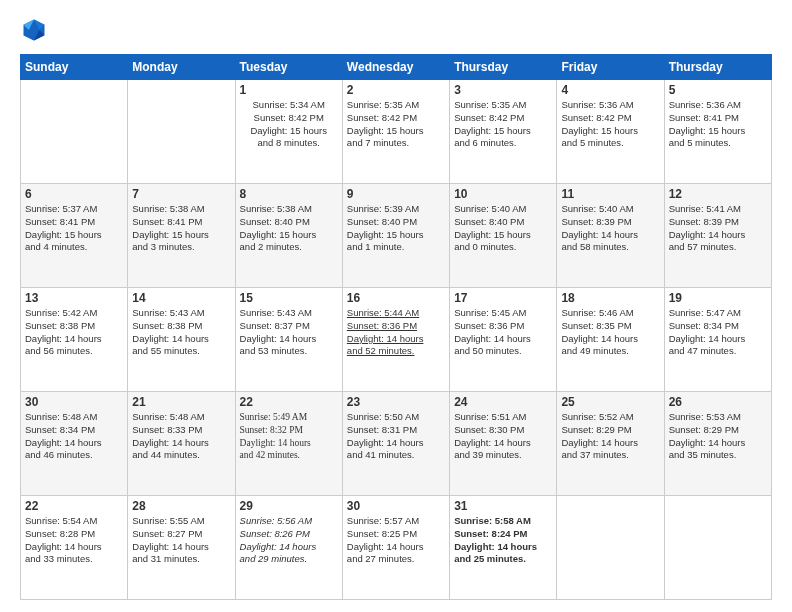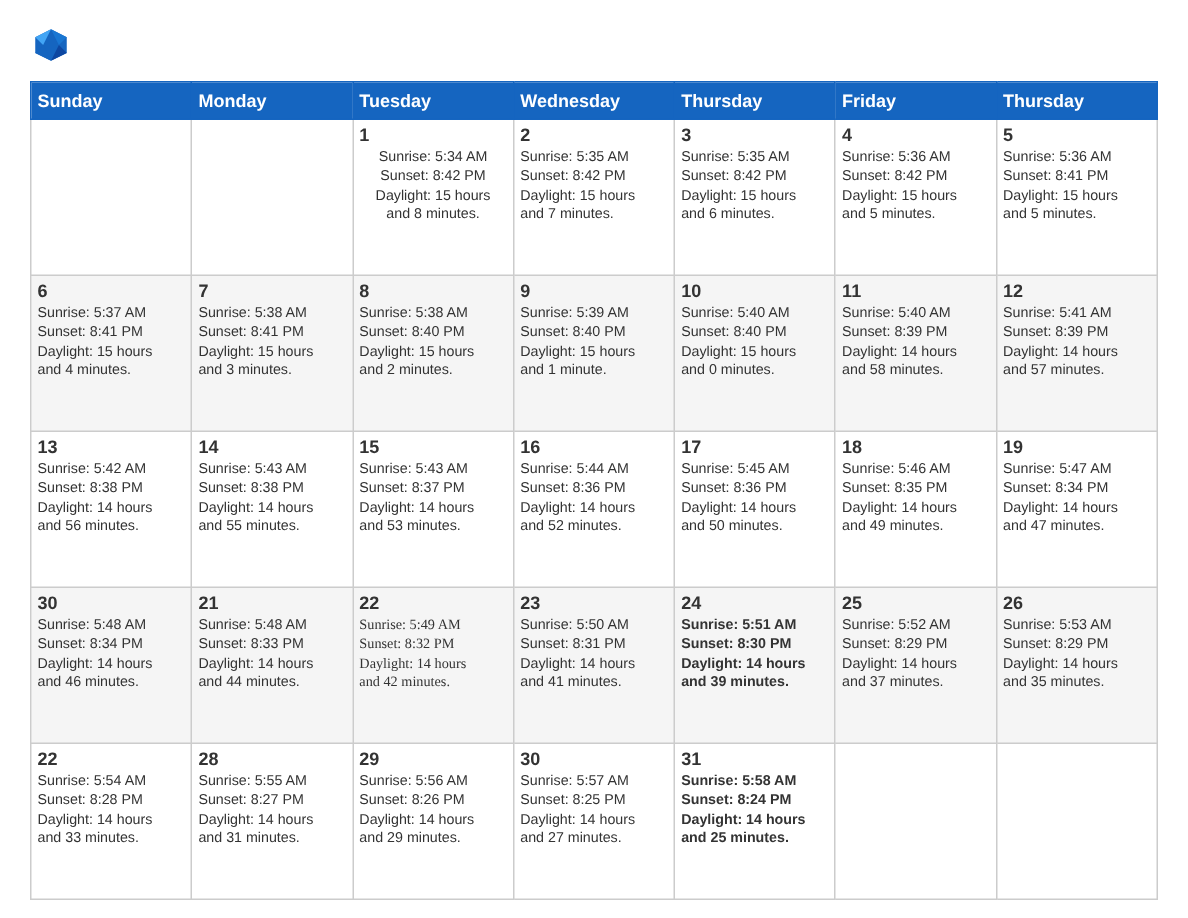--- a/index.html
+++ b/index.html
@@ -243,21 +243,21 @@
           </td>
           <td>
             <span class="day-number">15</span>
             <div class="day-info" style="white-space: pre-line;">Sunrise: 5:43 AM
 Sunset: 8:37 PM
 Daylight: 14 hours
 and 53 minutes.</div>
           </td>
           <td>
             <span class="day-number">16</span>
-            <div class="day-info" style="white-space: pre-line;">Sunrise: 5:44 AM
+            <div class="day-info" style="white-space: pre-line; text-decoration: underline;">Sunrise: 5:44 AM
 Sunset: 8:36 PM
 Daylight: 14 hours
 and 52 minutes.</div>
           </td>
           <td>
             <span class="day-number">17</span>
             <div class="day-info" style="white-space: pre-line;">Sunrise: 5:45 AM
 Sunset: 8:36 PM
 Daylight: 14 hours
 and 50 minutes.</div>
@@ -301,21 +301,21 @@
           </td>
           <td>
             <span class="day-number">23</span>
             <div class="day-info" style="white-space: pre-line;">Sunrise: 5:50 AM
 Sunset: 8:31 PM
 Daylight: 14 hours
 and 41 minutes.</div>
           </td>
           <td>
             <span class="day-number">24</span>
-            <div class="day-info" style="white-space: pre-line; font-weight: bold;">Sunrise: 5:51 AM
+            <div class="day-info" style="white-space: pre-line;">Sunrise: 5:51 AM
 Sunset: 8:30 PM
 Daylight: 14 hours
 and 39 minutes.</div>
           </td>
           <td>
             <span class="day-number">25</span>
             <div class="day-info" style="white-space: pre-line;">Sunrise: 5:52 AM
 Sunset: 8:29 PM
 Daylight: 14 hours
 and 37 minutes.</div>
@@ -338,21 +338,21 @@
           </td>
           <td>
             <span class="day-number">28</span>
             <div class="day-info" style="white-space: pre-line;">Sunrise: 5:55 AM
 Sunset: 8:27 PM
 Daylight: 14 hours
 and 31 minutes.</div>
           </td>
           <td>
             <span class="day-number">29</span>
-            <div class="day-info" style="white-space: pre-line;">Sunrise: 5:56 AM
+            <div class="day-info" style="white-space: pre-line; font-style: italic;">Sunrise: 5:56 AM
 Sunset: 8:26 PM
 Daylight: 14 hours
 and 29 minutes.</div>
           </td>
           <td>
             <span class="day-number">30</span>
             <div class="day-info" style="white-space: pre-line;">Sunrise: 5:57 AM
 Sunset: 8:25 PM
 Daylight: 14 hours
 and 27 minutes.</div>

